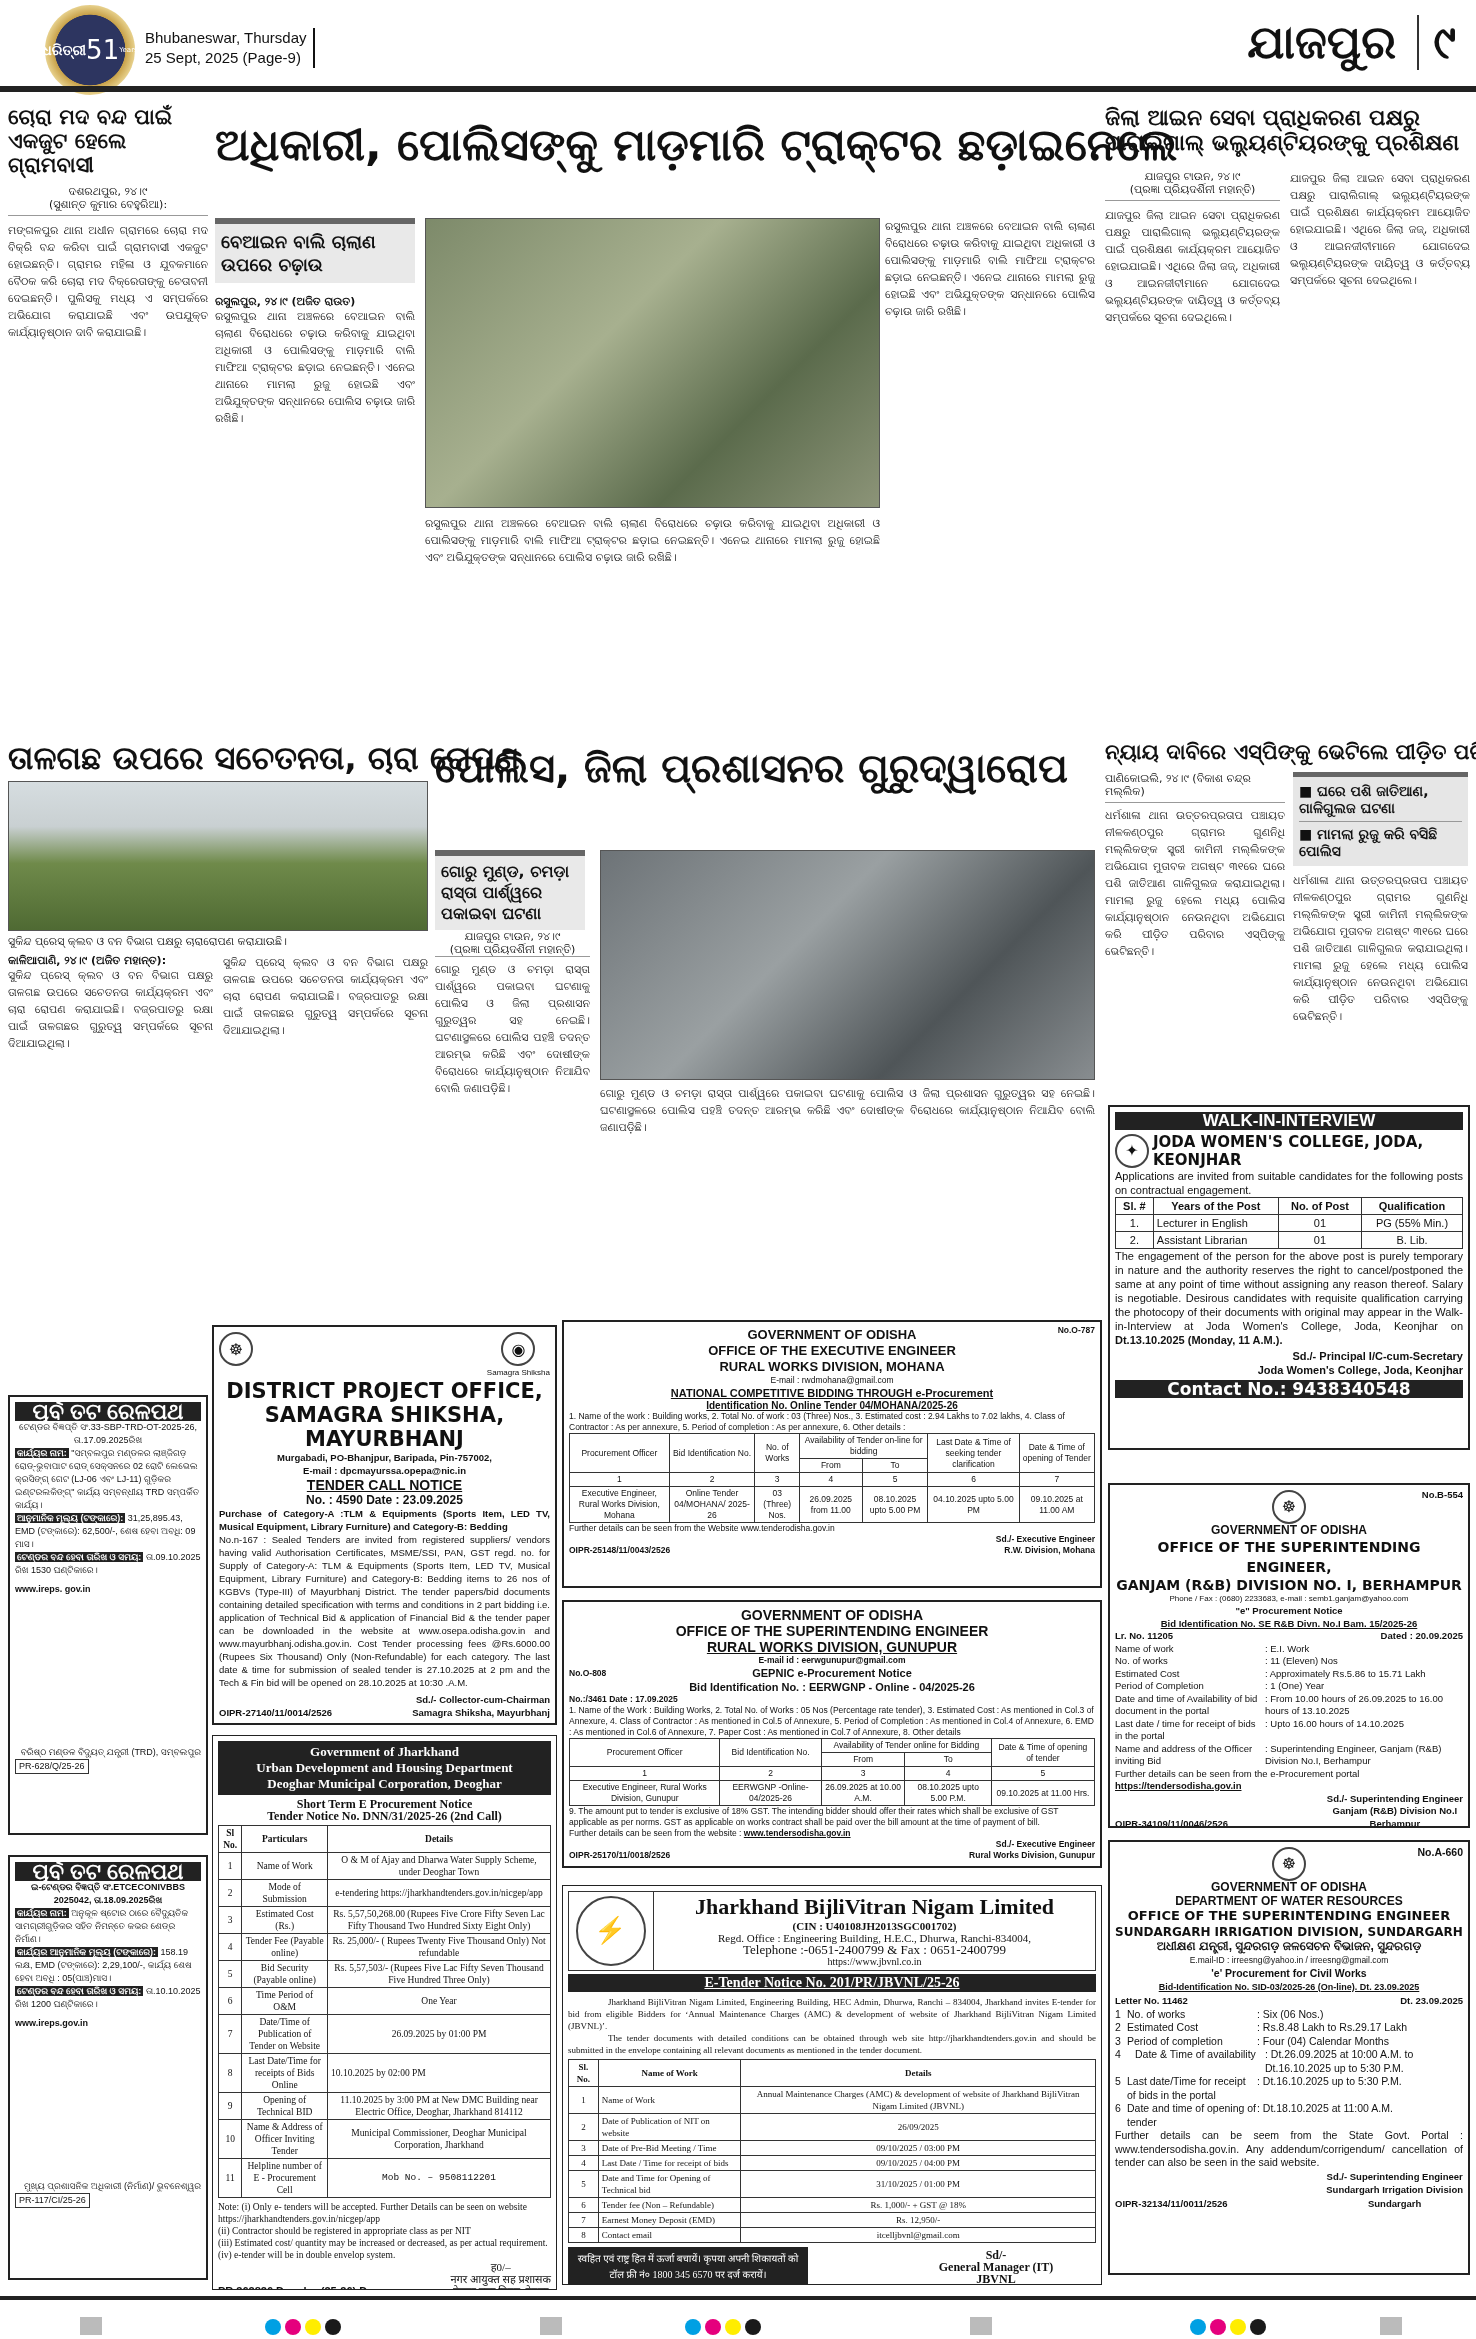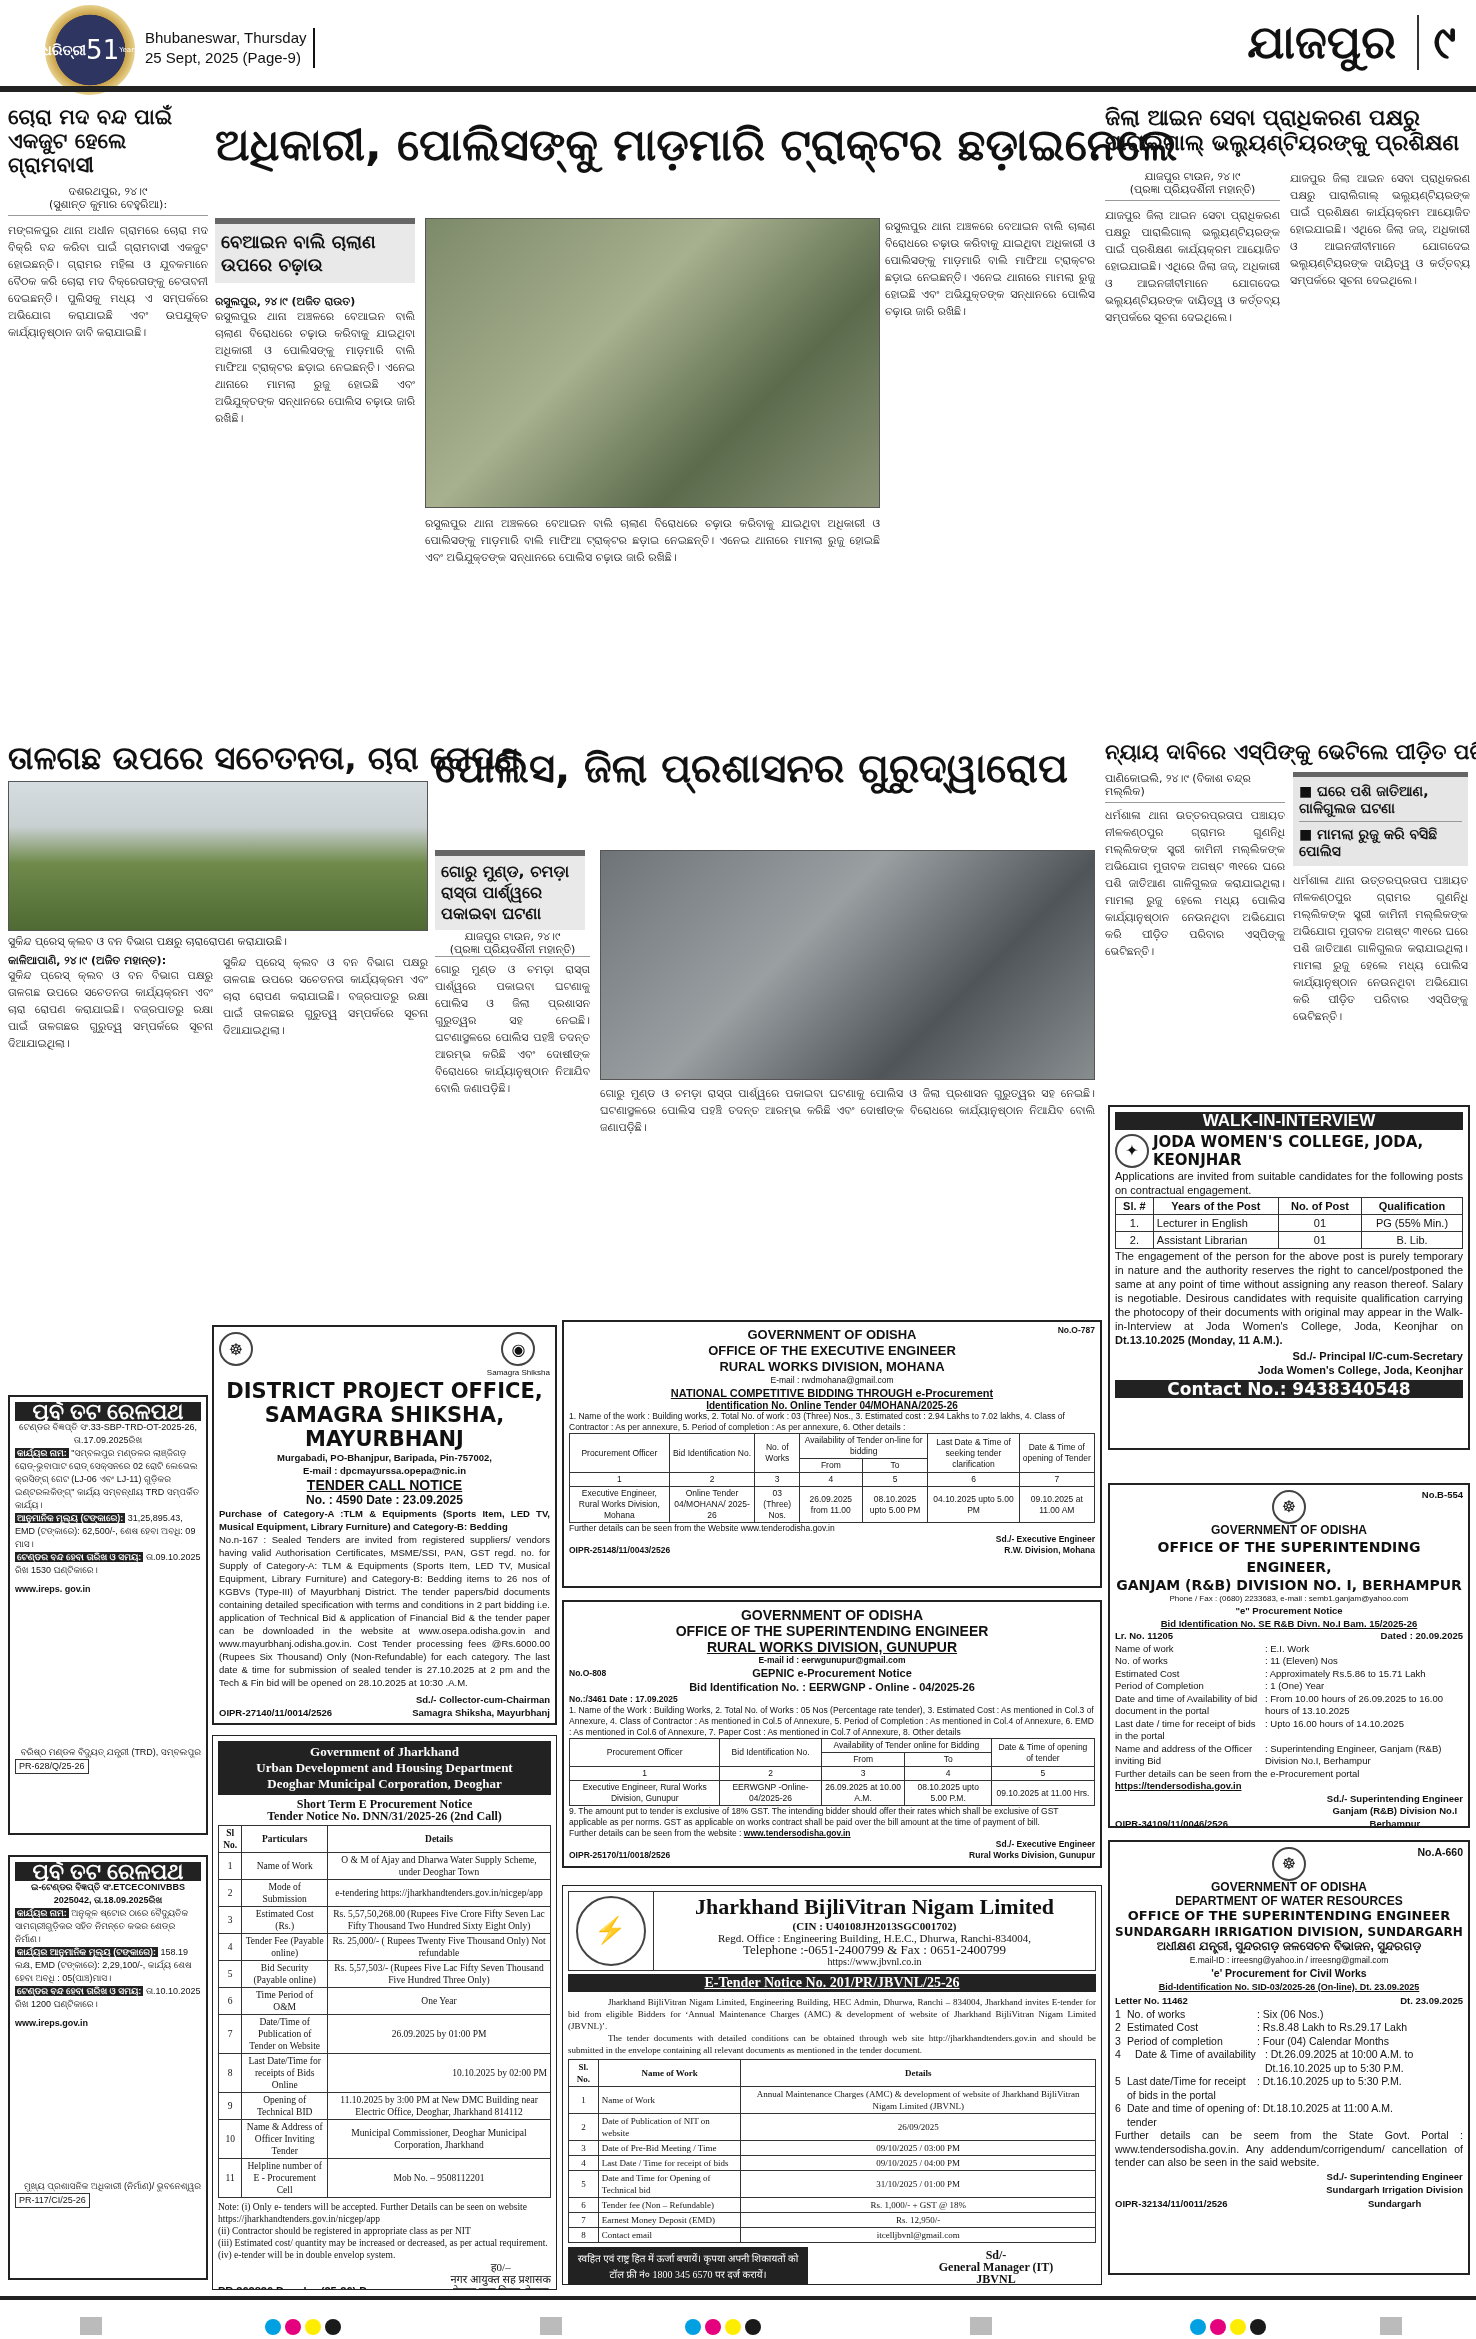--- a/index.html
+++ b/index.html
@@ -220,36 +220,36 @@
           <td style="text-align: center;">One Year</td>
         </tr>
         <tr>
           <td style="text-align: center;">7</td>
           <td style="text-align: center;">Date/Time of Publication of Tender on Website</td>
           <td style="text-align: center;">26.09.2025 by 01:00 PM</td>
         </tr>
         <tr>
           <td style="text-align: center;">8</td>
           <td style="text-align: center;">Last Date/Time for receipts of Bids Online</td>
-          <td style="text-align: right;">10.10.2025 by 02:00 PM</td>
+          <td style="text-align: left;">10.10.2025 by 02:00 PM</td>
         </tr>
         <tr>
           <td style="text-align: center;">9</td>
           <td style="text-align: center;">Opening of Technical BID</td>
           <td style="text-align: center;">11.10.2025 by 3:00 PM at New DMC Building near Electric Office, Deoghar, Jharkhand 814112</td>
         </tr>
         <tr>
           <td style="text-align: center;">10</td>
           <td style="text-align: center;">Name &amp; Address of Officer Inviting Tender</td>
           <td style="text-align: center;">Municipal Commissioner, Deoghar Municipal Corporation, Jharkhand</td>
         </tr>
         <tr>
           <td style="text-align: center;">11</td>
           <td style="text-align: center;">Helpline number of E - Procurement Cell</td>
-          <td style="text-align: center;">Mob No. – 9508112201</td>
+          <td style="text-align: center; font-family: Liberation Mono, monospace;">Mob No. – 9508112201</td>
         </tr>
       </tbody>
   </table>
   <div id="deoghar-notes" style="margin-top:3px">
       <div>Note: (i) Only e- tenders will be accepted. Further Details can be seen on website https://jharkhandtenders.gov.in/nicgep/app</div>
       <div>(ii) Contractor should be registered in appropriate class as per NIT</div>
       <div>(iii) Estimated cost/ quantity may be increased or decreased, as per actual requirement.</div>
       <div>(iv) e-tender will be in double envelop system.</div>
     </div>
   <div style="display:flex;justify-content:space-between;align-items:flex-end">

